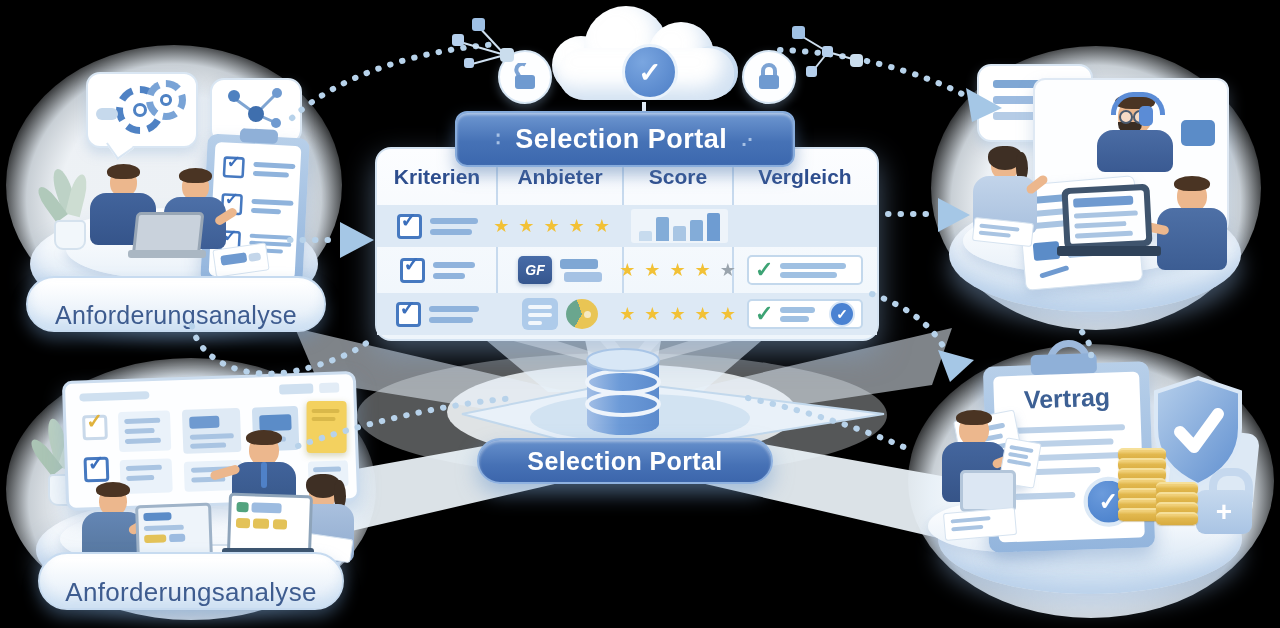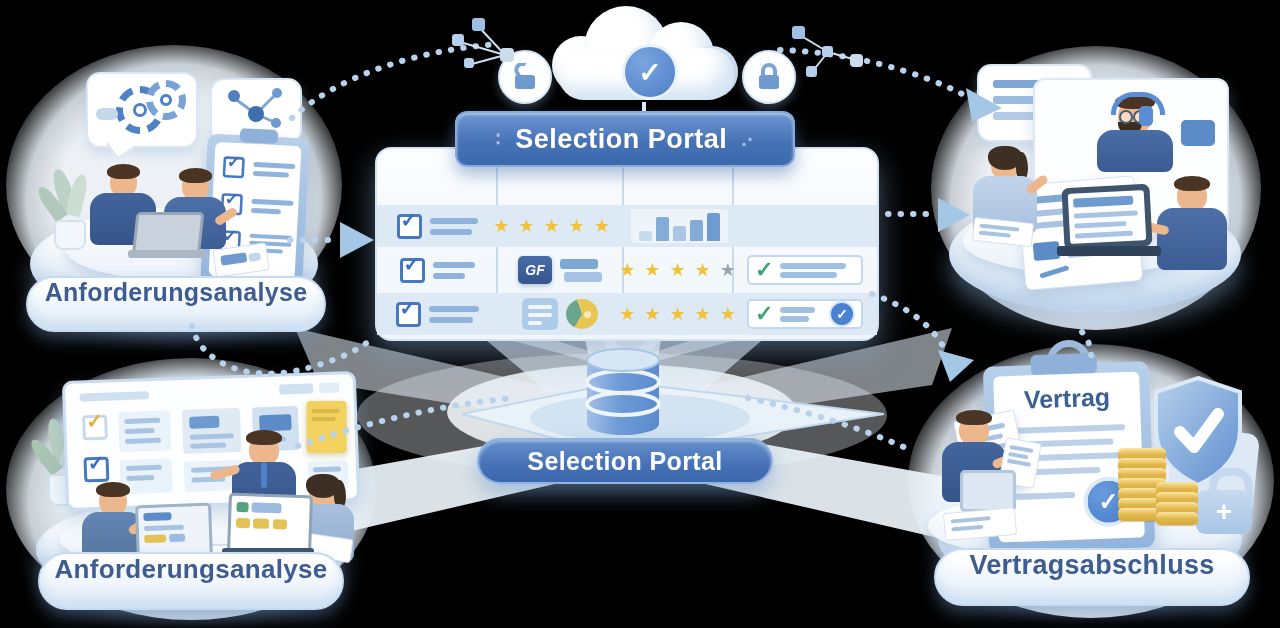--- a/index.html
+++ b/index.html
@@ -11,23 +11,23 @@
 
   
   .scene{position:absolute;z-index:2;}
   .blob{position:absolute;border-radius:50%;
         background:radial-gradient(ellipse at 50% 55%, rgba(245,249,253,.97) 48%, rgba(235,243,250,.85) 62%, rgba(235,243,250,0) 76%);}
   .platform{position:absolute;border-radius:50%;
         background:linear-gradient(180deg,#ffffff 20%,#d3e3f3 85%);
         box-shadow:0 14px 22px rgba(130,165,205,.45), inset 0 -10px 18px rgba(160,190,225,.5);}
   .tabletop{position:absolute;border-radius:50%;background:linear-gradient(180deg,#ffffff,#e9f1f9);
         box-shadow:0 6px 12px rgba(140,170,205,.35);}
-  .ribbon{position:absolute;display:flex;align-items:flex-start;justify-content:center;
+  .ribbon{position:absolute;display:flex;align-items:flex-end;justify-content:center;
         background:linear-gradient(180deg,#ffffff 10%,#e2edf8 90%);
-        border:2px solid #c7dbf0;border-radius:30px;color:#3e5c8f;font-weight:bold;
+        border:2px solid #c7dbf0;border-radius:30px;color:#3e5c8f;font-weight:normal;
         box-shadow:0 8px 16px rgba(110,150,195,.4), inset 0 -8px 12px rgba(175,205,235,.4);
         letter-spacing:.3px;z-index:5;}
 
   
   .person{position:absolute;z-index:3;}
   .head{width:27px;height:29px;background:#ecb78d;border-radius:50% 50% 46% 46%;position:relative;margin:0 auto;}
   .head::before{content:'';position:absolute;top:-4px;left:-3px;right:-3px;height:15px;
         background:#4a3423;border-radius:50% 50% 42% 42%;}
   .person.f .head::before{height:24px;background:#3e2f24;border-radius:52% 52% 60% 60%;}
   .person.f .head::after{content:'';position:absolute;top:2px;right:-9px;width:12px;height:30px;
@@ -469,23 +469,20 @@
       <div class="coin" style="left:236px;top:140px;width:42px;height:11px;"></div>
       <div class="coin" style="left:236px;top:150px;width:42px;height:11px;"></div>
       <div class="coin" style="left:236px;top:160px;width:42px;height:11px;"></div>
     </div>
 
     <div class="abs" style="left:276px;top:116px;z-index:3;">
       <div class="abs" style="left:13px;top:0;width:28px;height:26px;border:8px solid #c5d8ee;border-bottom:none;border-radius:18px 18px 0 0;"></div>
       <div class="abs" style="left:0;top:22px;width:56px;height:44px;background:linear-gradient(180deg,#c6d9ee,#a9c4e4);border-radius:9px;display:flex;align-items:center;justify-content:center;color:#fff;font-size:28px;font-weight:bold;">+</div>
     </div>
 
-    <div class="ribbon" style="left:14px;top:196px;width:312px;height:54px;font-size:27px;">
-      <span>Vertragsabschluss</span>
-    </div>
   </div>
 
   <div id="cloud">
     <div class="c" style="left:-4px;top:30px;width:58px;height:58px;"></div>
     <div class="c" style="left:28px;top:0;width:84px;height:84px;"></div>
     <div class="c" style="left:92px;top:16px;width:66px;height:66px;"></div>
     <div class="c" style="left:130px;top:40px;width:52px;height:52px;background:#dcE9f6;"></div>
     <div class="c" style="left:2px;top:42px;width:176px;height:52px;border-radius:26px;"></div>
     <div id="cloud-badge">✓</div>
     <div class="abs" style="left:86px;top:96px;width:4px;height:16px;background:#e3edf7;"></div>
@@ -503,20 +500,26 @@
     </svg>
   </div>
 
   <div id="portal-banner">
     <span class="deco">∶</span>
     <span>Selection Portal</span>
     <span class="deco">.·</span>
   </div>
 
   <div id="portal-card">
+    <div class="thead">
+      <div class="col-k">Kriterien</div>
+      <div class="col-a">Anbieter</div>
+      <div class="col-s">Score</div>
+      <div class="col-v">Vergleich</div>
+    </div>
     <div class="vdiv" style="left:119px;"></div>
     <div class="vdiv" style="left:245px;"></div>
     <div class="vdiv" style="left:355px;"></div>
 
     <div class="trow stripe" style="top:56px;">
       <div class="cell col-k">
         <span class="cbx"></span>
         <span>
             <i class="hline" style="display:block;width:48px;"></i>
             <i class="hline" style="display:block;width:42px;margin-top:5px;"></i>

